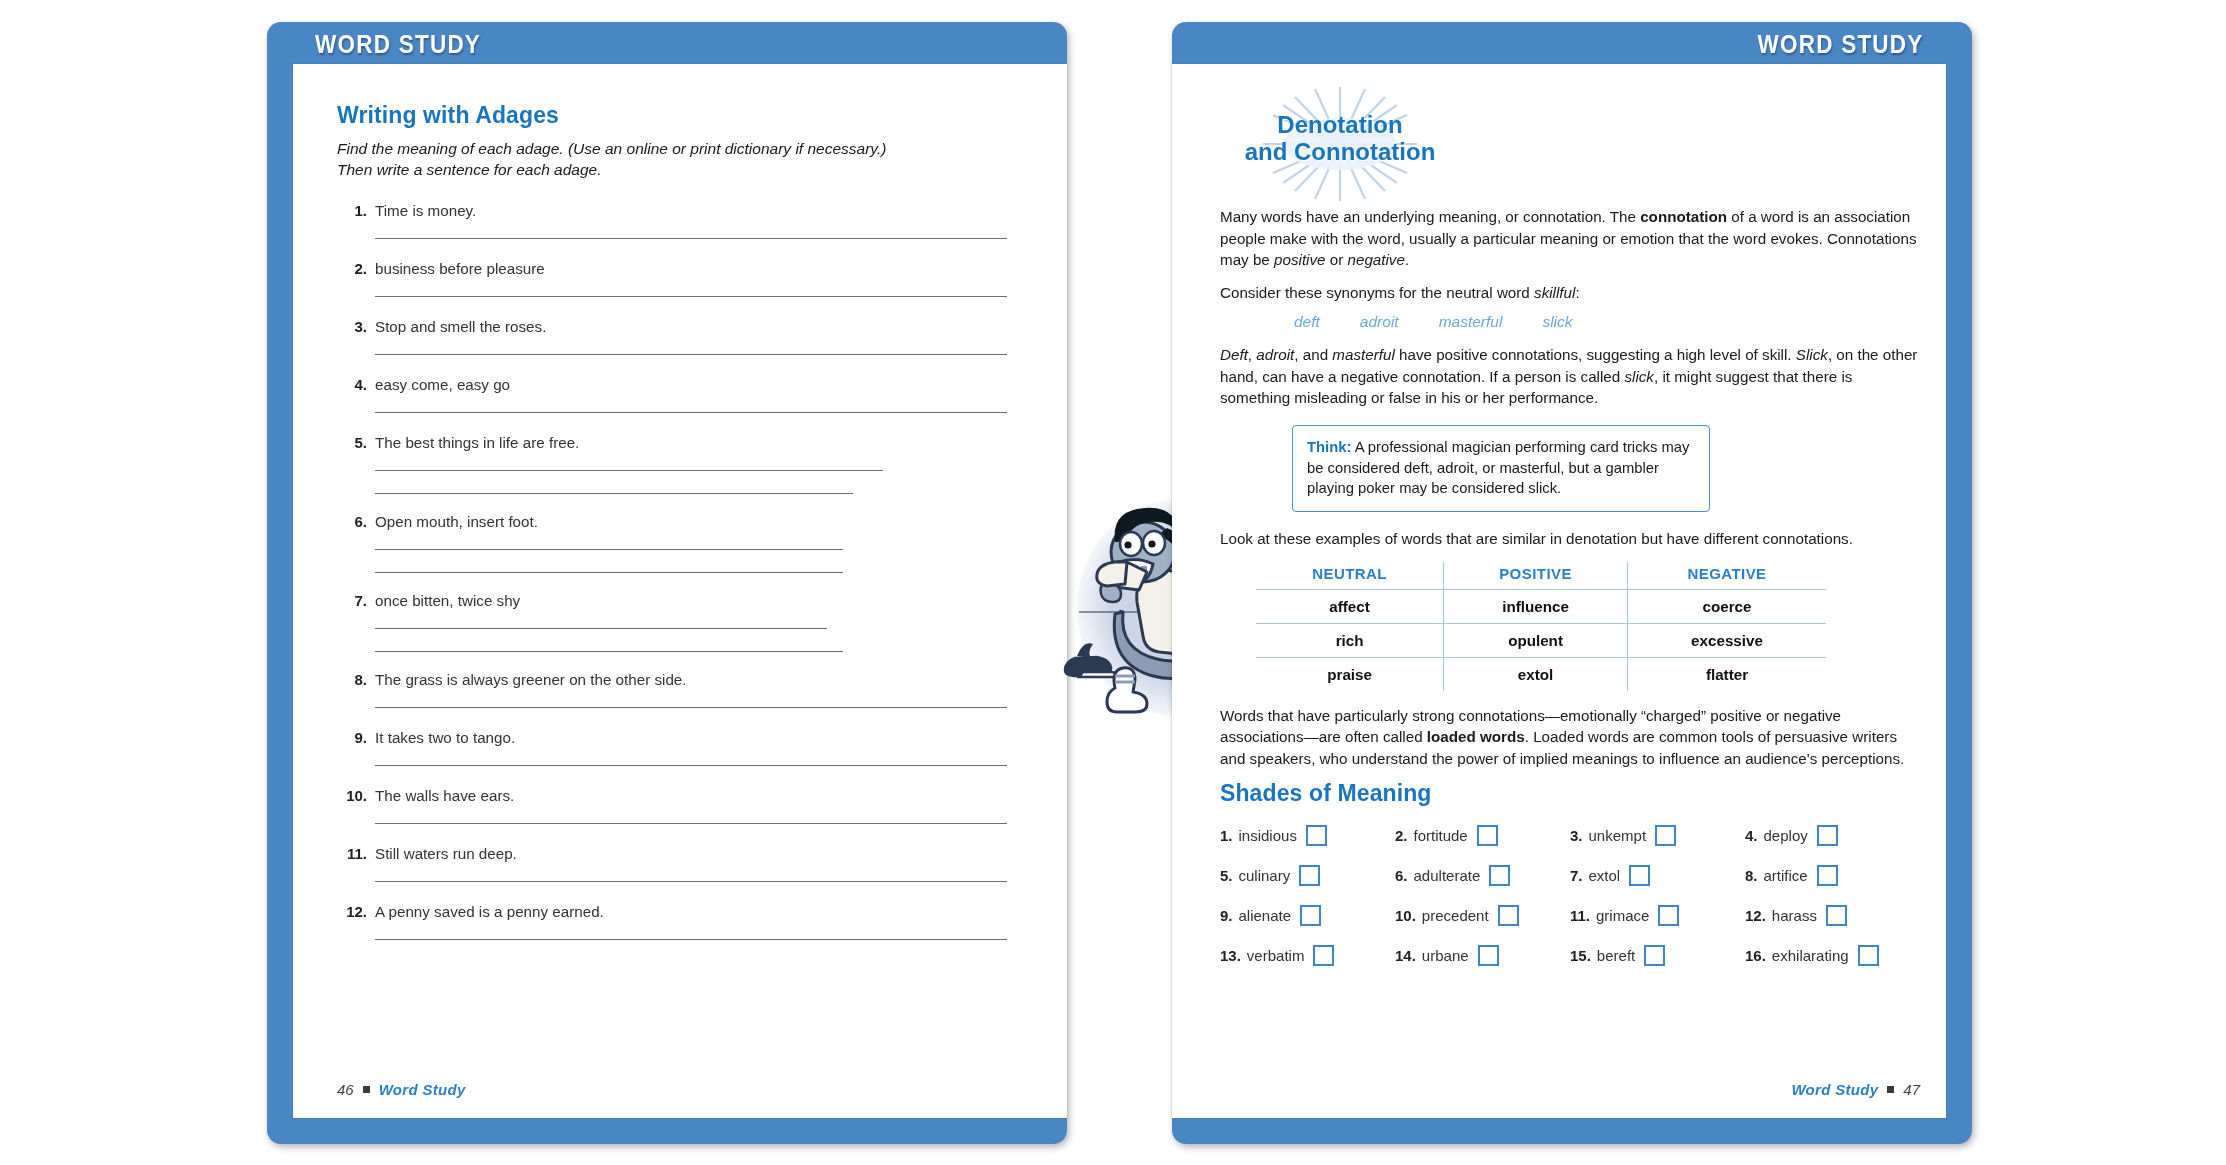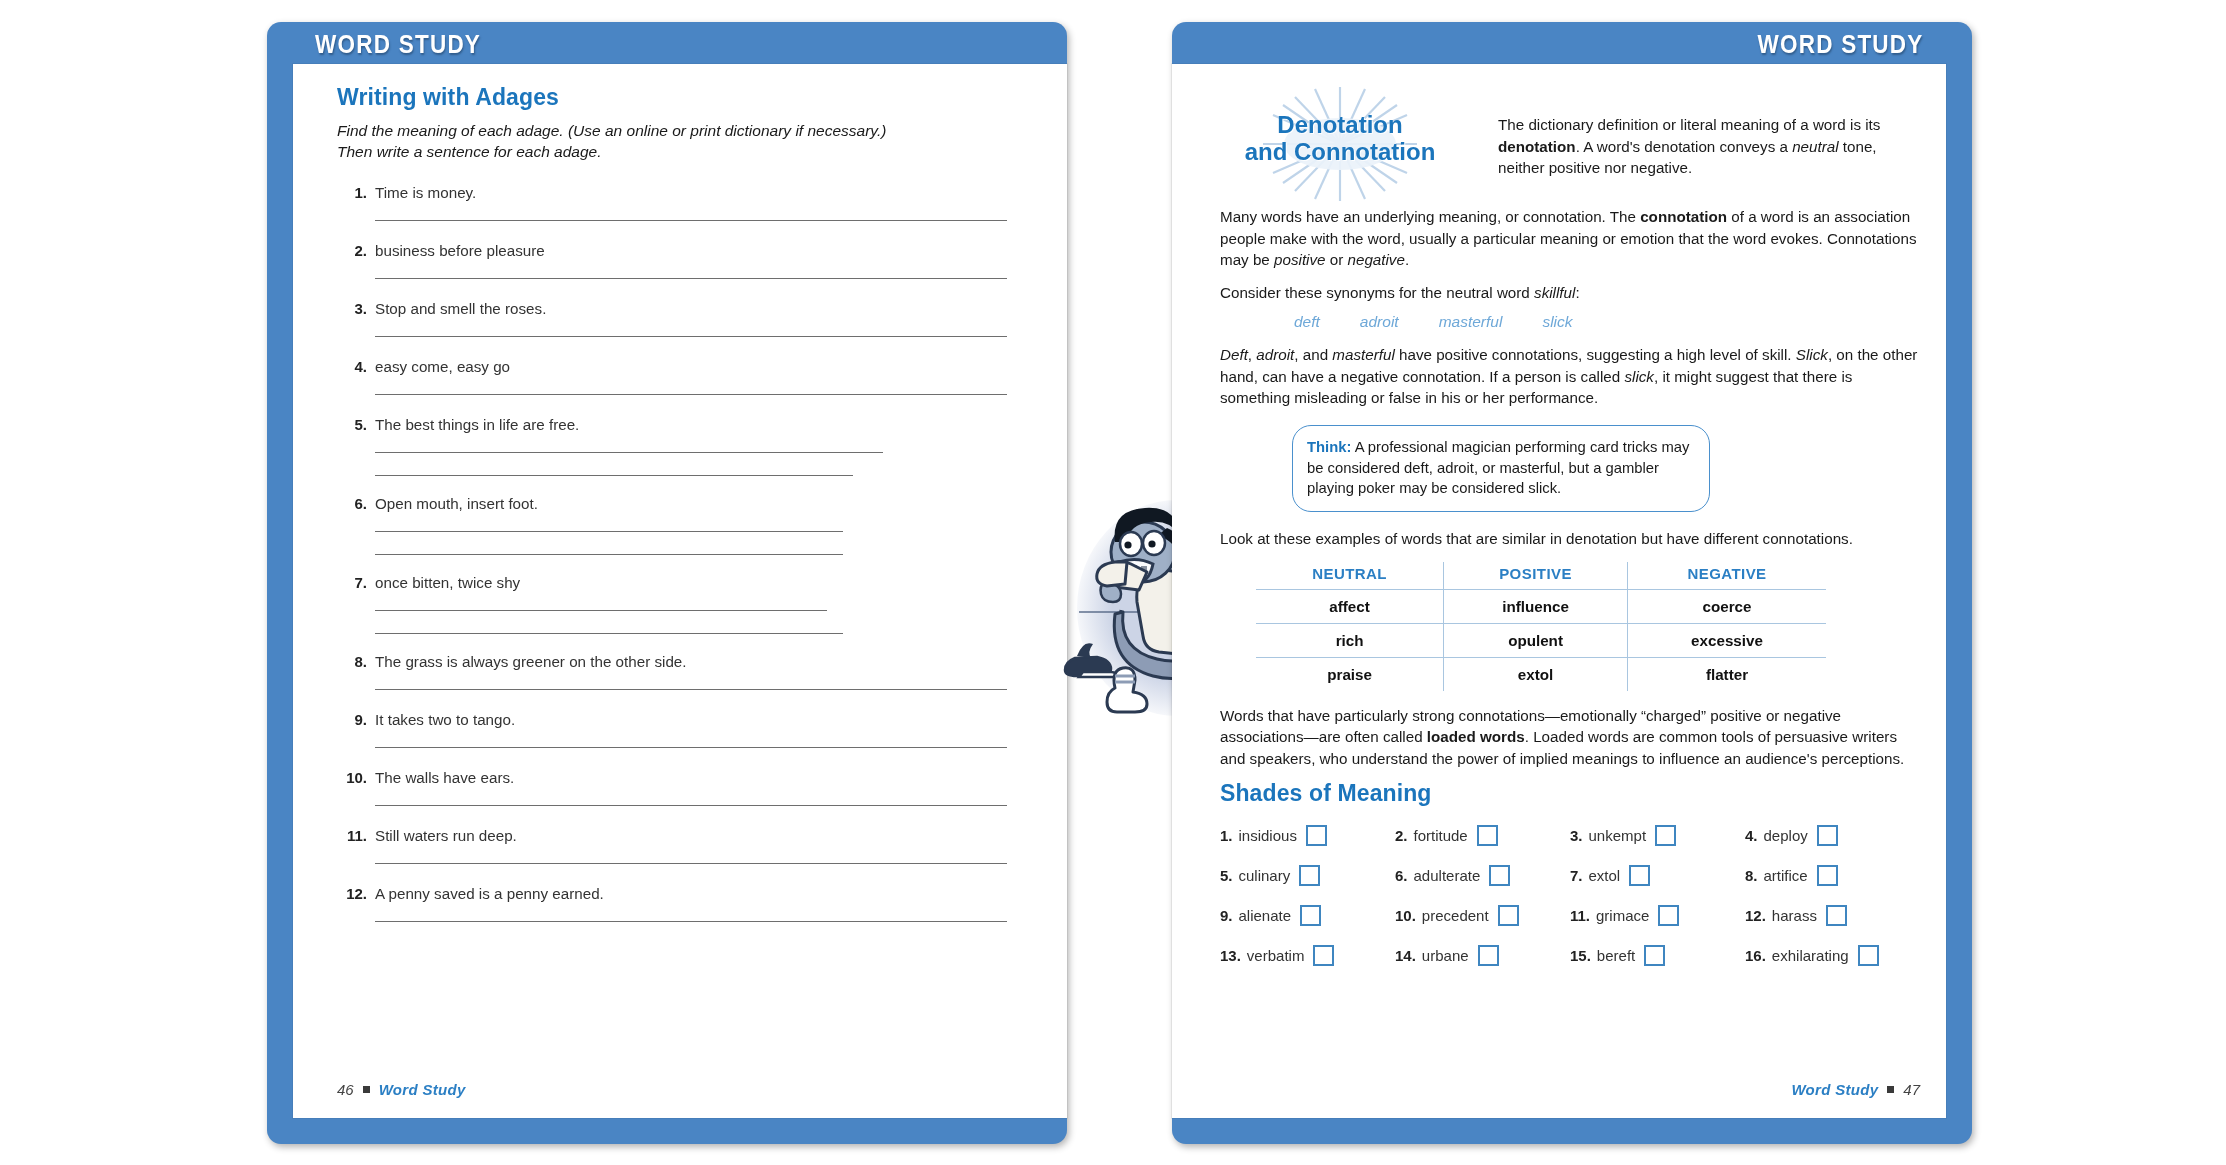--- a/index.html
+++ b/index.html
@@ -201,21 +201,21 @@
     color: #6ea8d8;
     font-style: italic;
     font-size: 15.5px;
   }
 
   
   .think-box {
     margin: 16px 0 16px 72px;
     width: 418px;
     border: 1.6px solid #4a90cd;
-    border-radius: 19px;
+    border-radius: 4px;
     padding: 11px 14px 12px;
     font-size: 14.8px;
     line-height: 1.40;
     color: #1a1a1a;
   }
   .think-box .think-lead {
     color: #1b75bc;
     font-weight: bold;
   }
 
@@ -275,21 +275,21 @@
 </head>
 <body>
 
 <div class="spread">
 
   <div class="page page-left">
     <div class="frame"></div>
     <div class="sheet"></div>
     <div class="tab-label">WORD STUDY</div>
 
-    <div class="inner-left" style="top:62px;">
+    <div class="inner-left" style="top:80px;">
 
       <h2 class="section-title">Writing with Adages</h2>
 
       <div class="instr">
         <div>Find the meaning of each adage. (Use an online or print dictionary if necessary.)</div>
         <div>Then write a sentence for each adage.</div>
       </div>
 
       <div class="adage-list">
 
@@ -473,23 +473,20 @@
               <line x1="85" y1="59" x2="28" y2="98"></line>
               <line x1="85" y1="59" x2="142" y2="98"></line>
             </g>
             <ellipse cx="85" cy="59" rx="56" ry="26" fill="#eaf2fa" opacity="0.92"></ellipse>
           </svg>
           <div class="burst-title">
             <div>Denotation</div>
             <div>and Connotation</div>
           </div>
         </div>
-        <div class="lockup-body">
-          <span>The dictionary definition or literal meaning of a word is its </span><b>denotation</b><span>. A word's denotation conveys a </span><i>neutral</i><span> tone, neither positive nor negative.</span>
-        </div>
       </div>
 
       <p class="body-p">
         <span>Many words have an underlying meaning, or connotation. The </span><b>connotation</b><span> of a word is an association people make with the word, usually a particular meaning or emotion that the word evokes. Connotations may be </span><i>positive</i><span> or </span><i>negative</i><span>.</span>
       </p>
 
       <p class="body-p" style="margin-bottom:4px;">
         <span>Consider these synonyms for the neutral word </span><i>skillful</i><span>:</span>
       </p>
 

